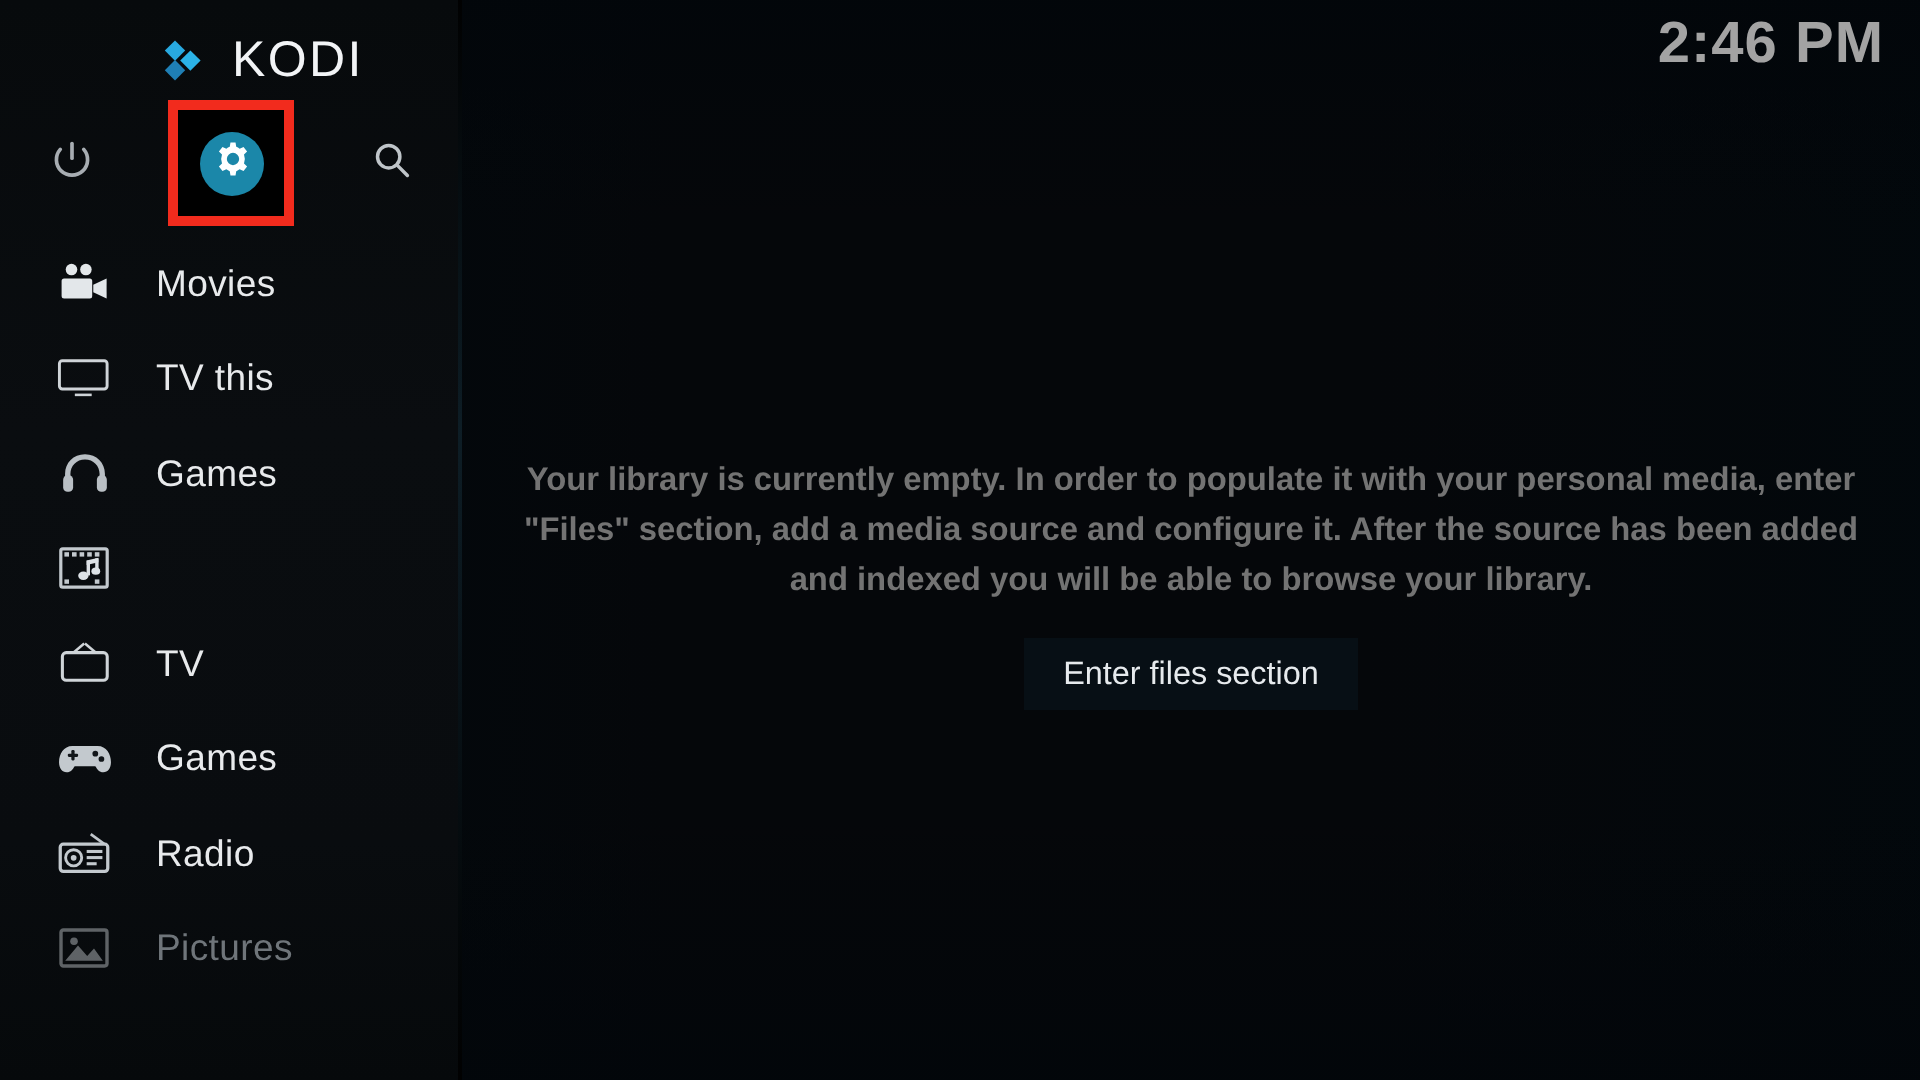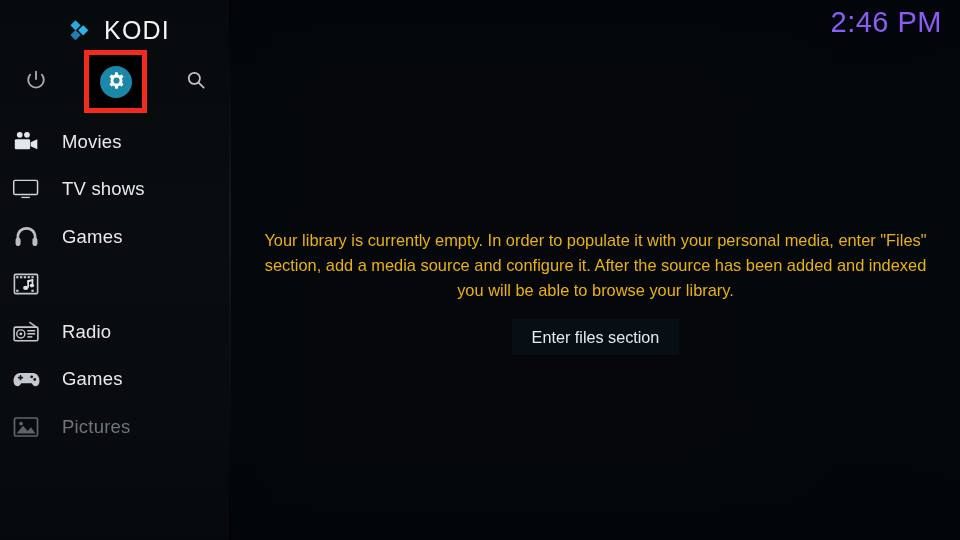--- a/index.html
+++ b/index.html
@@ -51,21 +51,21 @@
     position: absolute;
     left: 229px; top: 0;
     width: 2px; height: 540px;
     background: linear-gradient(to bottom, rgba(0,0,0,0.9), rgba(20,60,78,0.35) 40%, rgba(0,0,0,0.9));
     z-index: 6;
   }
 
   
   #logo-row {
     position: absolute;
-    left: 4px; top: 12px;
+    left: 16px; top: 12px;
     width: 231px;
     height: 36px;
     display: flex;
     align-items: center;
     justify-content: center;
   }
   #logo-mark { width: 26px; height: 26px; margin-right: 9px; }
   #logo-text {
     color: #f2f4f6;
     font-size: 25px;
@@ -117,21 +117,21 @@
   #menu {
     position: absolute;
     left: 0; top: 118px;
     width: 231px;
   }
   .menu-item {
     position: relative;
     height: 47.5px;
     display: flex;
     align-items: center;
-    padding-left: 10px;
+    padding-left: 26px;
     box-sizing: border-box;
   }
   .menu-icon {
     width: 32px; height: 30px;
     display: flex;
     align-items: center;
     justify-content: center;
     flex: 0 0 32px;
   }
   .menu-label {
@@ -142,23 +142,23 @@
     letter-spacing: 0.2px;
     white-space: nowrap;
   }
   .menu-item.dim .menu-label { color: #6f757a; text-align: right; }
   .menu-item.dim .menu-icon svg { opacity: 0.45; }
 
   
   #clock {
     position: absolute;
     right: 18px; top: 7px;
-    color: #8b5cf6;
+    color: #a3a3a3;
     font-size: 29px;
-    font-weight: 400;
+    font-weight: 700;
     letter-spacing: 0.5px;
     z-index: 9;
     line-height: 1.1;
   }
 
   
   #content {
     position: absolute;
     left: 231px; top: 0;
     width: 729px; height: 540px;
@@ -166,25 +166,25 @@
   }
   #empty-block {
     position: absolute;
     left: 0; top: 228px;
     width: 729px;
     text-align: center;
   }
   #empty-message {
     width: 672px;
     margin: 0 auto;
-    color: #eab308;
+    color: #737373;
     font-size: 16.4px;
     line-height: 25px;
     text-align: center;
-    font-weight: 400;
+    font-weight: 700;
   }
   #button-row {
     margin-top: 16px;
     display: flex;
     justify-content: center;
     gap: 21px;
   }
   .action-btn {
     background: rgba(7,17,24,0.80);
     color: #e6eaed;
@@ -264,21 +264,21 @@
         <span class="menu-label">Movies</span>
       </div>
 
       <div class="menu-item">
         <span class="menu-icon">
           <svg width="28" height="22" viewBox="0 0 30 24" fill="none" stroke="#cfd4d8" stroke-width="1.6">
             <rect x="1.6" y="2.6" width="26" height="15.4" rx="1.6"></rect>
             <path d="M10 21.2 L19.2 21.2" stroke-width="1.4"></path>
           </svg>
         </span>
-        <span class="menu-label">TV shows</span>
+        <span class="menu-label">TV this</span>
       </div>
 
       <div class="menu-item">
         <span class="menu-icon">
           <svg width="25" height="23" viewBox="0 0 26 24" fill="#b9bfc4">
             <path d="M13 2.2 C6.9 2.2 2.6 6.7 2.6 12.4 L2.6 14.4 L5.4 14.4 L5.4 12.4 C5.4 8.2 8.6 4.9 13 4.9 C17.4 4.9 20.6 8.2 20.6 12.4 L20.6 14.4 L23.4 14.4 L23.4 12.4 C23.4 6.7 19.1 2.2 13 2.2 Z"></path>
             <rect x="1.6" y="13.2" width="5.2" height="8.6" rx="2.3"></rect>
             <rect x="19.2" y="13.2" width="5.2" height="8.6" rx="2.3"></rect>
           </svg>
         </span>
@@ -302,53 +302,63 @@
               <rect x="14.3" y="8.3" width="1.7" height="7.4"></rect>
               <path d="M14.3 8.3 L20.2 6.9 L20.2 9.1 L14.3 10.5 Z"></path>
               <ellipse cx="12.7" cy="15.9" rx="2.6" ry="2.1"></ellipse>
               <rect x="18.6" y="7.2" width="1.7" height="6.2"></rect>
               <ellipse cx="18.9" cy="13.6" rx="2.2" ry="1.8"></ellipse>
             </g>
           </svg>
         </span>
       </div>
 
+      <div class="menu-item">
+        <span class="menu-icon">
+          <svg width="27" height="23" viewBox="0 0 28 24" fill="none" stroke="#cfd4d8" stroke-width="1.6">
+            <path d="M8.2 6.4 L13.6 1.8" stroke-width="1.3"></path>
+            <path d="M19.4 6.4 L14 1.8" stroke-width="1.3"></path>
+            <rect x="2.2" y="6.6" width="23.4" height="14.4" rx="2"></rect>
+          </svg>
+        </span>
+        <span class="menu-label">TV</span>
+      </div>
+
+      <div class="menu-item">
+        <span class="menu-icon">
+          <svg width="29" height="21" viewBox="0 0 30 22" fill="#c3c9ce">
+            <path d="M8.4 4.2 L21.6 4.2 C26.2 4.2 28.6 8.4 28.6 12.6 C28.6 15.8 27 18 24.6 18 C22.4 18 21.4 16.3 20.4 14.8 L9.6 14.8 C8.6 16.3 7.6 18 5.4 18 C3 18 1.4 15.8 1.4 12.6 C1.4 8.4 3.8 4.2 8.4 4.2 Z"></path>
+            <g fill="#12161a">
+              <rect x="6" y="8.2" width="5.4" height="1.7" rx="0.6"></rect>
+              <rect x="7.85" y="6.35" width="1.7" height="5.4" rx="0.6"></rect>
+              <circle cx="20.4" cy="8.2" r="1.5"></circle>
+              <circle cx="23.6" cy="11" r="1.5"></circle>
+            </g>
+          </svg>
+        </span>
+        <span class="menu-label">Games</span>
+      </div>
 
       <div class="menu-item">
         <span class="menu-icon">
           <svg width="28" height="23" viewBox="0 0 28 24">
             <path d="M17.5 2.2 L24.5 7.2" stroke="#bfc5ca" stroke-width="1.4" fill="none"></path>
             <rect x="1.6" y="7.4" width="24.8" height="14.2" rx="1.6" fill="none" stroke="#c3c9ce" stroke-width="1.7"></rect>
             <circle cx="8.6" cy="14.5" r="4.2" fill="none" stroke="#c3c9ce" stroke-width="1.5"></circle>
             <circle cx="8.6" cy="14.5" r="1.5" fill="#c3c9ce"></circle>
             <g fill="#c3c9ce">
               <rect x="15.4" y="10.4" width="8.2" height="1.6"></rect>
               <rect x="15.4" y="13.6" width="8.2" height="1.6"></rect>
               <rect x="15.4" y="16.8" width="5.2" height="1.6"></rect>
             </g>
           </svg>
         </span>
         <span class="menu-label">Radio</span>
       </div>
 
-      <div class="menu-item">
-        <span class="menu-icon">
-          <svg width="29" height="21" viewBox="0 0 30 22" fill="#c3c9ce">
-            <path d="M8.4 4.2 L21.6 4.2 C26.2 4.2 28.6 8.4 28.6 12.6 C28.6 15.8 27 18 24.6 18 C22.4 18 21.4 16.3 20.4 14.8 L9.6 14.8 C8.6 16.3 7.6 18 5.4 18 C3 18 1.4 15.8 1.4 12.6 C1.4 8.4 3.8 4.2 8.4 4.2 Z"></path>
-            <g fill="#12161a">
-              <rect x="6" y="8.2" width="5.4" height="1.7" rx="0.6"></rect>
-              <rect x="7.85" y="6.35" width="1.7" height="5.4" rx="0.6"></rect>
-              <circle cx="20.4" cy="8.2" r="1.5"></circle>
-              <circle cx="23.6" cy="11" r="1.5"></circle>
-            </g>
-          </svg>
-        </span>
-        <span class="menu-label">Games</span>
-      </div>
-
 
       <div class="menu-item dim">
         <span class="menu-icon">
           <svg width="26" height="22" viewBox="0 0 26 22">
             <rect x="1.5" y="2" width="23" height="18" rx="1.2" fill="none" stroke="#c9ced2" stroke-width="1.7"></rect>
             <circle cx="8" cy="7.6" r="1.9" fill="#c9ced2"></circle>
             <polygon points="3.6,17.4 10,9.8 14.6,15 18,11.2 22.4,17.4" fill="#c9ced2"></polygon>
           </svg>
         </span>
         <span class="menu-label">Pictures</span>

